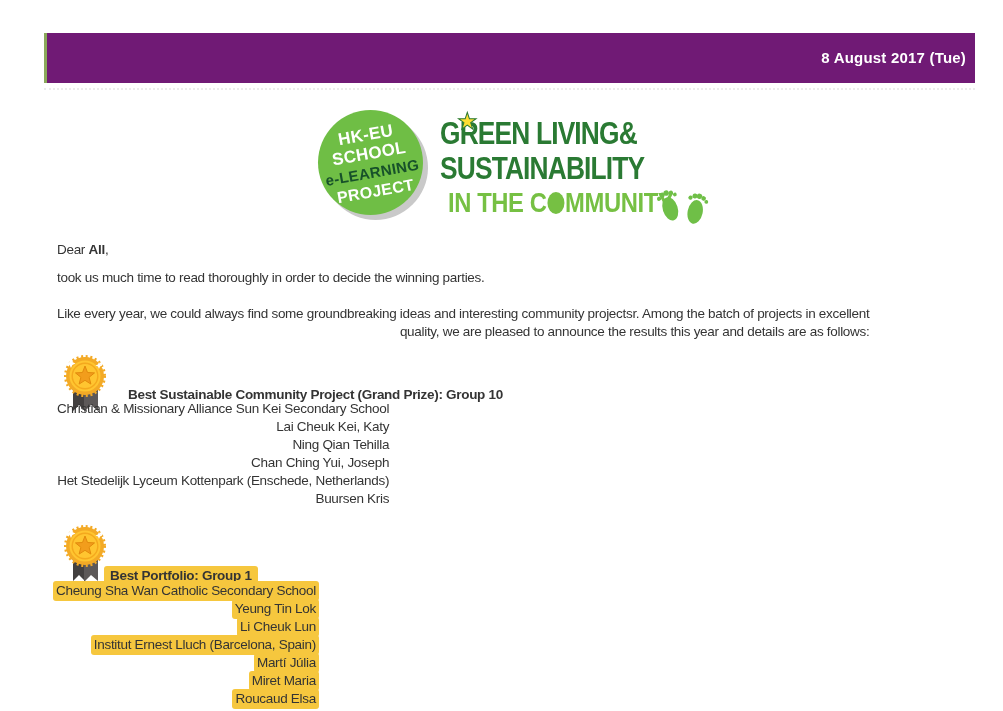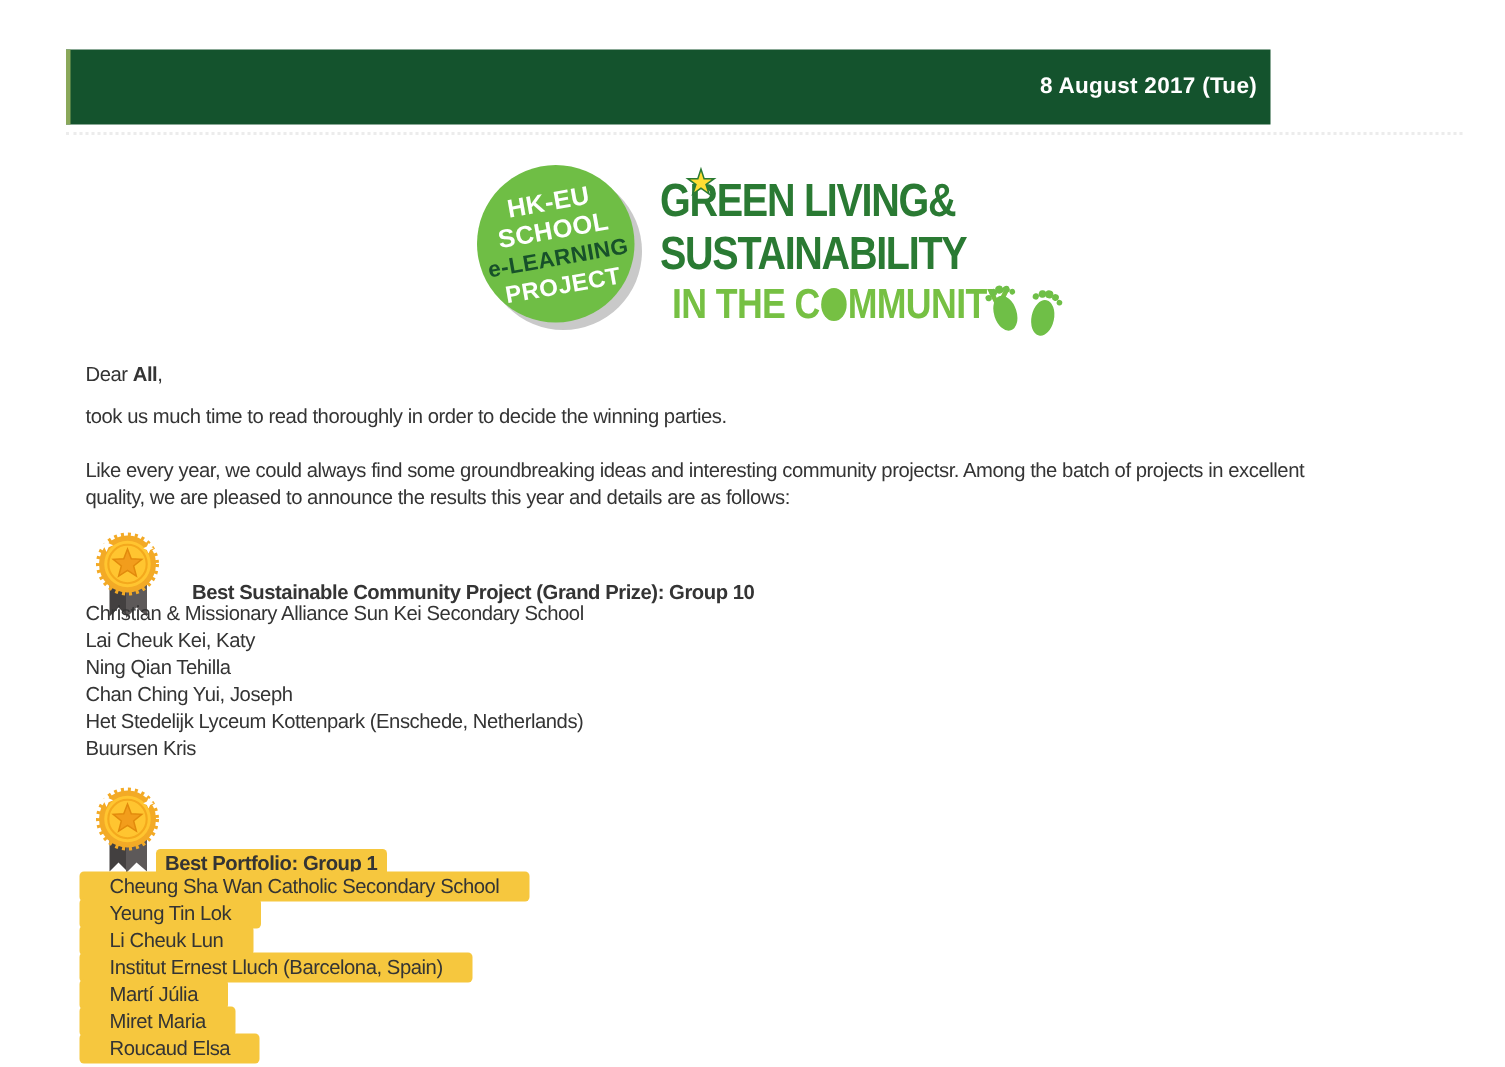--- a/index.html
+++ b/index.html
@@ -2,22 +2,22 @@
 <html><head>
 <meta charset="utf-8">
 <style>
   html,body{margin:0;padding:0;}
   body{
     width:1003px;height:711px;position:relative;background:#ffffff;
     font-family:"Liberation Sans",sans-serif;color:#343434;overflow:hidden;
   }
   
   .header-bar{
-    position:absolute;left:44px;top:33px;width:803px;height:50px;
-    background:#14532d;border-left:3px solid #8aa85a;box-sizing:border-box;
+    position:absolute;left:44px;top:33px;width:931px;height:50px;
+    background:#701a75;border-left:3px solid #8aa85a;box-sizing:border-box;
   }
   .header-date{
     position:absolute;right:9px;top:0;height:50px;line-height:50px;
     color:#ffffff;font-weight:bold;font-size:15px;letter-spacing:0.2px;
   }
   .header-underline{
     position:absolute;left:44px;top:88px;width:931px;height:0;
     border-top:2px dotted #ececec;
   }
   
@@ -46,21 +46,21 @@
   .title-star{
     position:absolute;left:457px;top:108px;font-size:23px;color:#ffdd33;
     -webkit-text-stroke:1px #2a7a33;z-index:3;font-weight:normal;
   }
   .oval-o{
     display:inline-block;width:20px;height:22px;background:#76c043;
     border-radius:50%;vertical-align:-2px;margin:0 1px;
   }
   .footprints{position:absolute;left:656px;top:183px;}
   
-  .letter{font-size:13.5px;letter-spacing:-0.3px;line-height:18px;}
+  .letter{font-size:13.5px;letter-spacing:-0.3px;line-height:18px;text-align:right;}
   .greeting{position:absolute;left:57px;top:241px;}
   .bold{font-weight:bold;}
   .para1{position:absolute;left:57px;top:269px;}
   .para2{position:absolute;left:57px;top:305px;}
   .para-line{white-space:nowrap;height:18px;}
   
   .medal{position:absolute;}
   .medal-1{left:60px;top:354px;}
   .medal-2{left:60px;top:524px;}
   .award-heading{
@@ -68,21 +68,21 @@
     white-space:nowrap;
   }
   .heading-1{left:128px;top:387px;}
   .heading-2{left:104px;top:566px;}
   .award-list{position:absolute;left:57px;}
   .list-1{top:400px;}
   .list-2{top:581px;}
   .award-line{height:18px;white-space:nowrap;}
   .italic{}
   .hl{
-    background:#f6c73e;border-radius:3px;padding:1px 20px;margin-left:-4px;
+    background:#f6c73e;border-radius:3px;padding:1px 3px;margin-left:-4px;
     display:inline-block;
   }
   .heading-2 .hl{margin-left:0;padding:2px 6px;}
 </style>
 </head>
 <body>
 
 <div class="header-bar">
   <span class="header-date">8 August 2017 (Tue)</span>
 </div>

